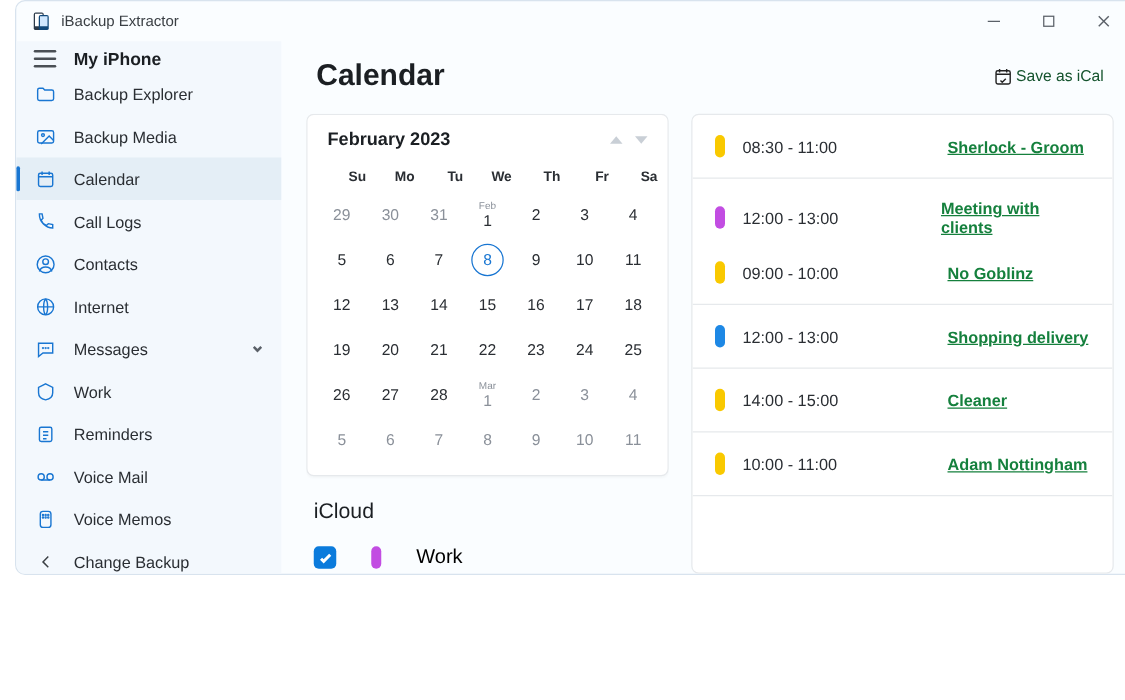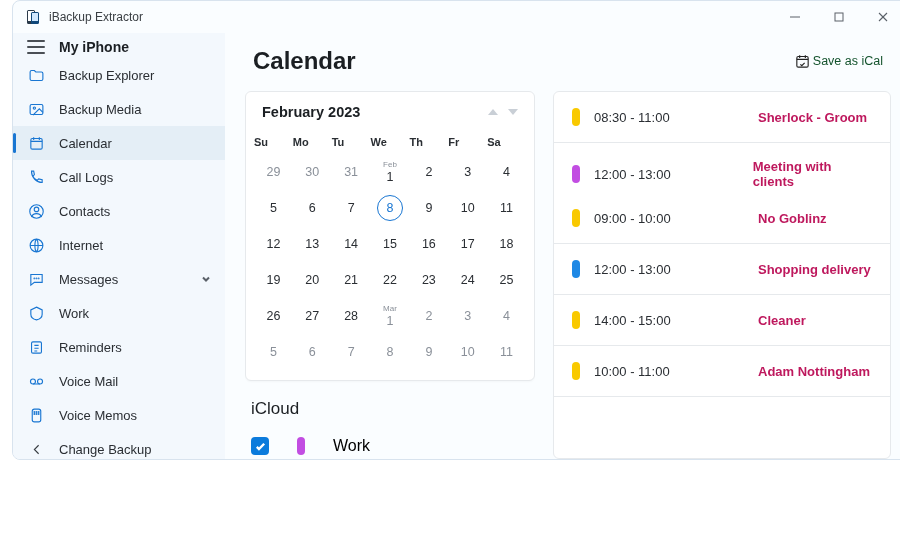--- a/index.html
+++ b/index.html
@@ -54,39 +54,39 @@
   .content{flex:1;display:flex;gap:18px;padding:10px 20px 0 20px;min-height:0;}
   
   .leftcol{width:290px;display:flex;flex-direction:column;gap:18px;min-height:0;overflow:hidden;}
   .cal{background:var(--card);border:1px solid var(--border);border-radius:6px;box-shadow:0 1px 2px rgba(0,0,0,0.03);}
   .cal-head{display:flex;align-items:center;padding:12px 16px 4px;font-weight:600;font-size:14.5px;color:#1b1f23;}
   .cal-nav{margin-left:auto;display:flex;gap:10px;color:var(--silver);}
   .tri{width:0;height:0;border-left:5px solid transparent;border-right:5px solid transparent;}
   .tri.up{border-bottom:6px solid currentColor;}
   .tri.down{border-top:6px solid currentColor;}
   .cal-grid{display:grid;grid-template-columns:repeat(7,1fr);padding:6px 8px 10px;}
-  .dow{font-size:11px;font-weight:600;color:#2a2e33;text-align:left;padding:6px 0;}
+  .dow{font-size:11px;font-weight:600;color:#2a2e33;text-align:right;padding:6px 0;}
   .day{height:36px;display:flex;flex-direction:column;align-items:center;justify-content:center;font-size:12.5px;color:#2a2e33;position:relative;}
   .day.other{color:var(--muted);}
   .day .mlabel{font-size:8px;color:var(--muted);line-height:8px;margin-bottom:1px;}
   .day.selected span.num{width:26px;height:26px;border:1.5px solid var(--blue);border-radius:50%;display:flex;align-items:center;justify-content:center;color:var(--blue);}
   
   .icloud{padding:0 6px 10px 6px;}
   .icl-title{font-size:17px;color:#1b1f23;font-weight:400;margin-bottom:10px;}
   .icl-row{display:flex;align-items:center;gap:28px;height:34px;}
   .chk{width:18px;height:18px;border-radius:4px;background:#0b7bdc;display:flex;align-items:center;justify-content:center;}
   .chk svg{width:11px;height:11px;stroke:#fff;fill:none;stroke-width:2.6;}
   .pill{width:8px;height:18px;border-radius:4px;}
   
   .events{flex:1;background:var(--card);border:1px solid var(--border);border-radius:6px;overflow:auto;}
   .ev-day{border-bottom:1px solid var(--border);padding:6px 0;}
   .ev-row{display:flex;align-items:center;padding:10px 18px;gap:14px;}
   .ev-pill{width:8px;height:18px;border-radius:4px;flex:0 0 8px;}
   .ev-time{width:150px;font-size:13px;color:#2a2e33;}
-  .ev-title{font-size:13px;font-weight:600;color:#be185d;}
+  .ev-title{font-size:13px;font-weight:600;color:#15803d;text-decoration:underline;}
   .events::-webkit-scrollbar{width:8px;}
   .events::-webkit-scrollbar-thumb{background:#c5ccd3;border-radius:4px;}
 </style>
 </head>
 <body>
 
 <div class="window">
 
   <div class="titlebar">
     <span class="app-icon">

